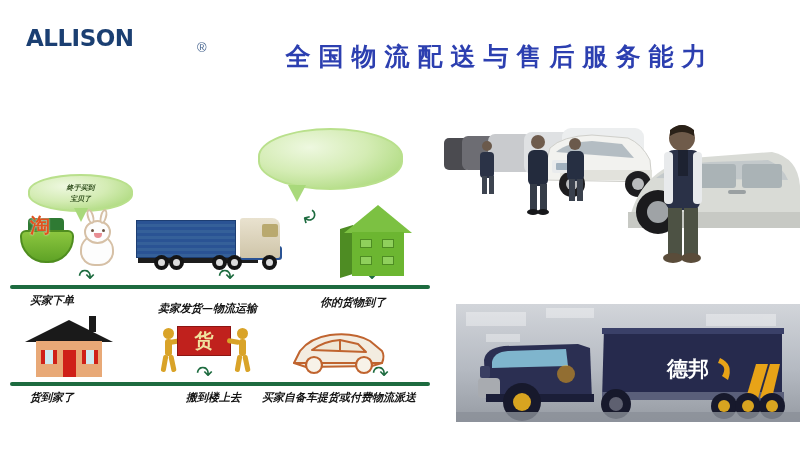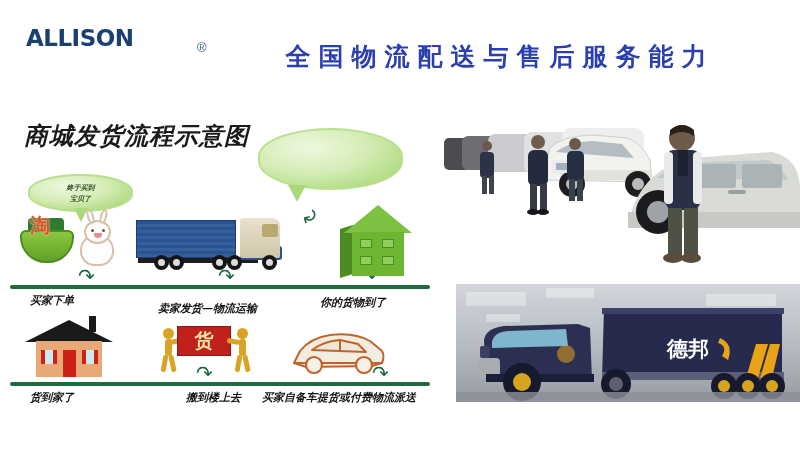--- a/index.html
+++ b/index.html
@@ -469,41 +469,40 @@
   
   #photo-fleet {
     position: absolute;
     left: 442px; top: 108px;
     width: 358px; height: 180px;
     overflow: hidden;
     background: #ffffff;
   }
   #photo-truck {
     position: absolute;
-    left: 456px; top: 284px;
+    left: 456px; top: 304px;
     width: 344px; height: 118px;
     overflow: hidden;
     background: linear-gradient(180deg,#c9ccd1 0%,#b7bcc4 55%,#9aa0a8 100%);
   }
 </style>
 </head>
 <body>
 
 <div id="slide">
 
   <div id="brand-logo">
     <div id="brand-latin">ALLISON</div>
     <div id="brand-reg">®</div>
   </div>
 
   <div id="slide-title">全国物流配送与售后服务能力</div>
 
   <div id="diagram-panel">
 
-    <div id="diagram-heading">商城发货流程示意图</div>
 
     <div class="flow-rail" id="rail-top"></div>
     <div class="flow-rail" id="rail-bottom"></div>
 
     <div class="rail-arrow" style="left:78px; top:156px;">↷</div>
     <div class="rail-arrow" style="left:218px; top:156px;">↷</div>
     <div class="rail-arrow" style="left:360px; top:156px;">↷</div>
     <div class="rail-arrow" style="left:62px; top:253px;">↷</div>
     <div class="rail-arrow" style="left:196px; top:253px;">↷</div>
     <div class="rail-arrow" style="left:372px; top:253px;">↷</div>

